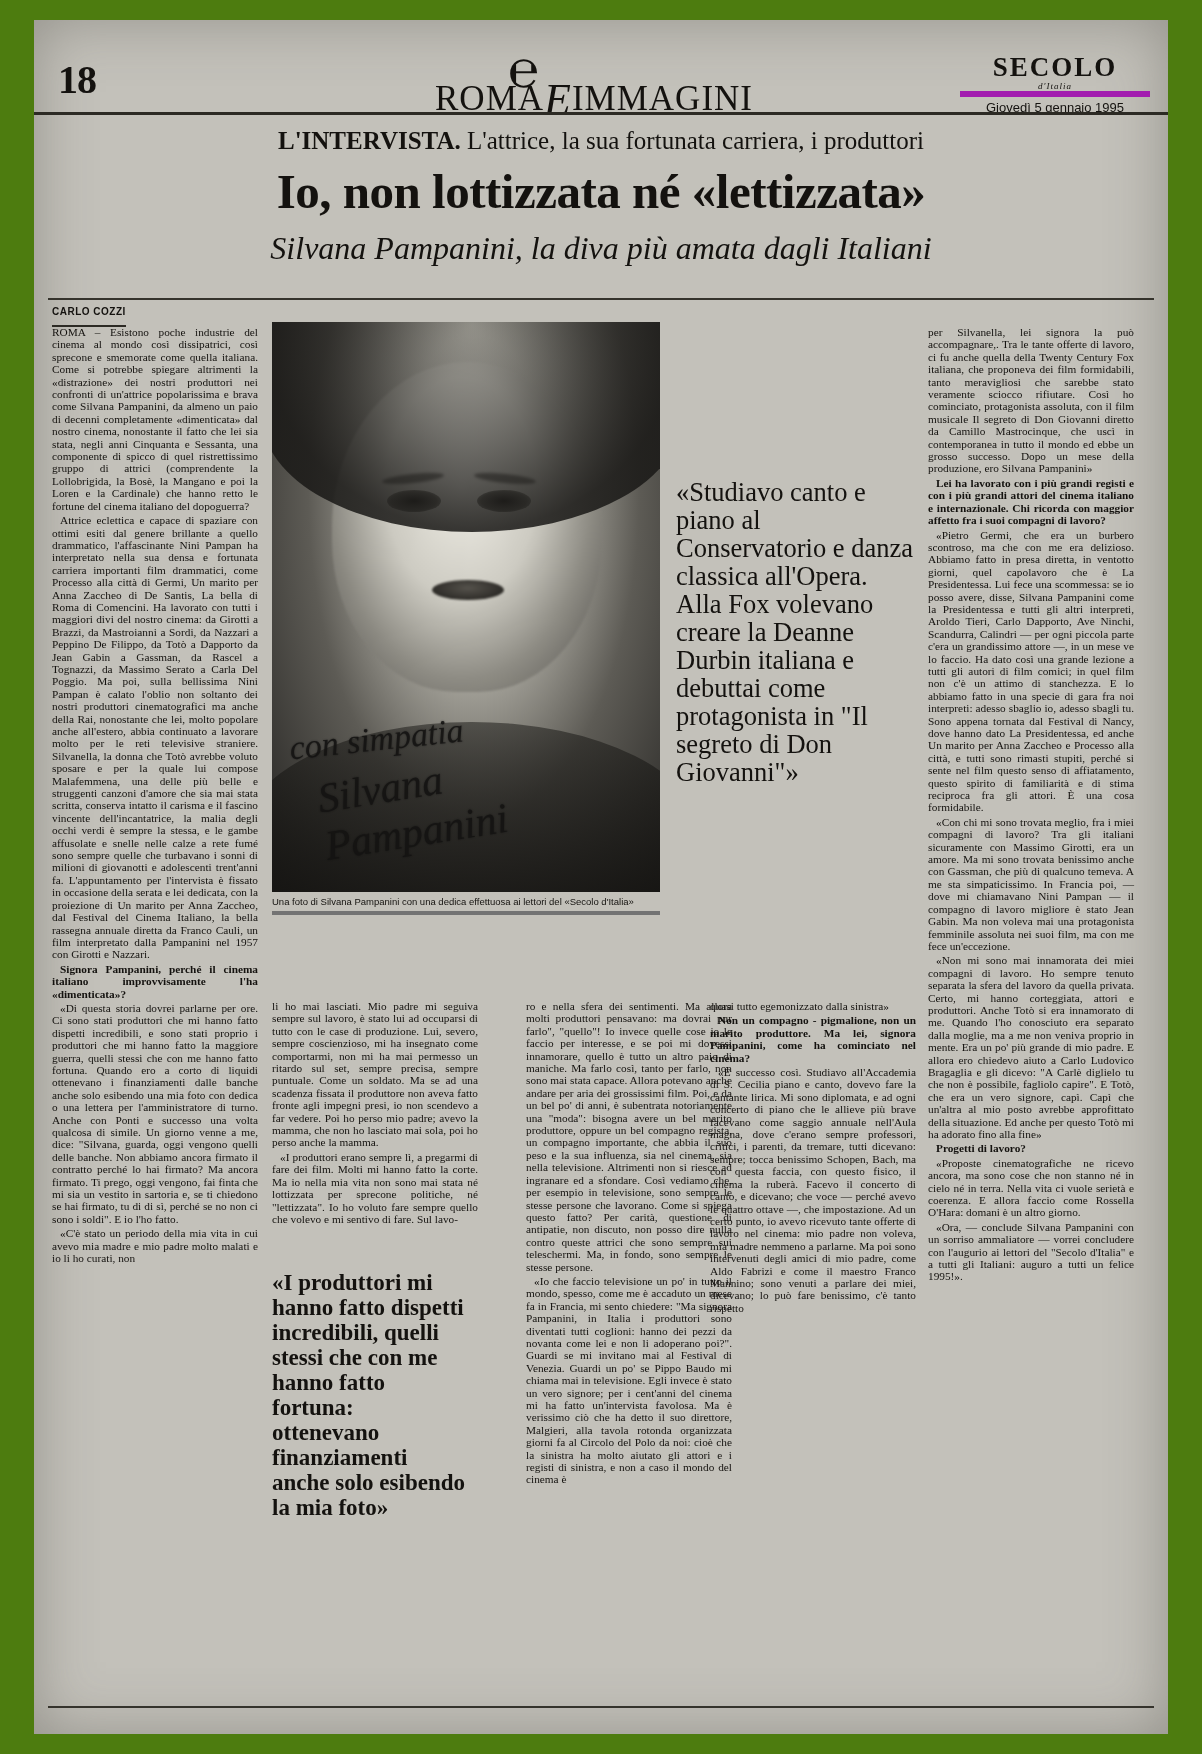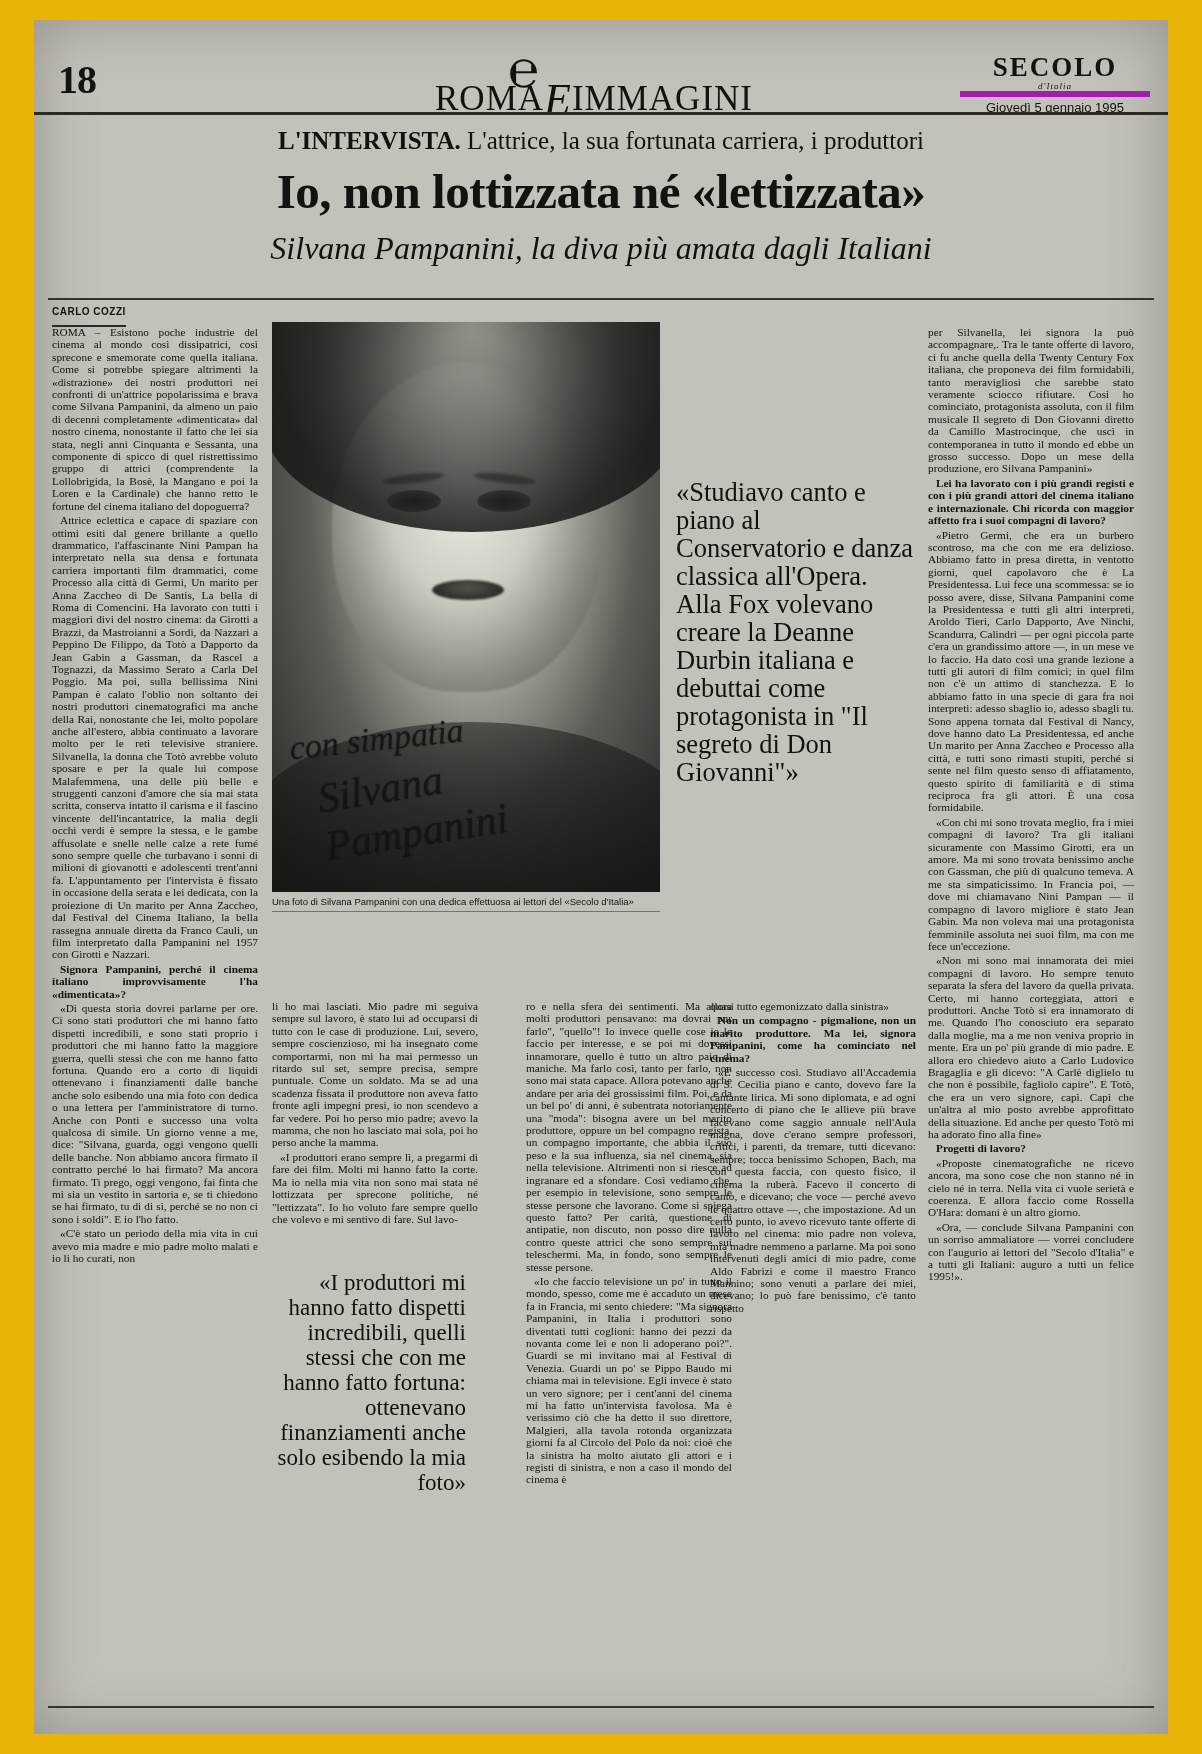--- a/index.html
+++ b/index.html
@@ -4,21 +4,21 @@
 <style>
   html, body {
     margin: 0;
     padding: 0;
     background: #8a8a86;
   }
   .page {
     position: relative;
     width: 1202px;
     height: 1754px;
-    background: #eab308;
+    background: #4d7c0f;
     overflow: hidden;
     font-family: "Liberation Serif", serif;
     color: #14120f;
   }
   .paper {
     position: absolute;
     left: 34px;
     top: 20px;
     width: 1134px;
     height: 1714px;
@@ -245,43 +245,43 @@
     margin-left: 24px;
     transform: rotate(-3deg);
   }
   .caption {
     position: absolute;
     left: 272px;
     top: 896px;
     width: 388px;
     font-family: "Liberation Sans", sans-serif;
     font-size: 9.5px;
-    border-bottom: 1px solid #737373;
+    border-bottom: 4px solid #737373;
     padding-bottom: 4px;
   }
   
   .pullquote {
     position: absolute;
     left: 676px;
     top: 478px;
     width: 240px;
     font-size: 26.5px;
     line-height: 28px;
     font-family: "Liberation Serif", serif;
   }
   
   .pullquote2 {
     position: absolute;
     left: 272px;
     top: 1270px;
     width: 194px;
-    text-align: right;
+    text-align: left;
     font-size: 23px;
     line-height: 25px;
-    font-weight: normal;
+    font-weight: bold;
     font-family: "Liberation Serif", serif;
   }
   .bottom-rule {
     position: absolute;
     left: 48px;
     top: 1706px;
     width: 1106px;
     height: 2px;
     background: #35332c;
   }

